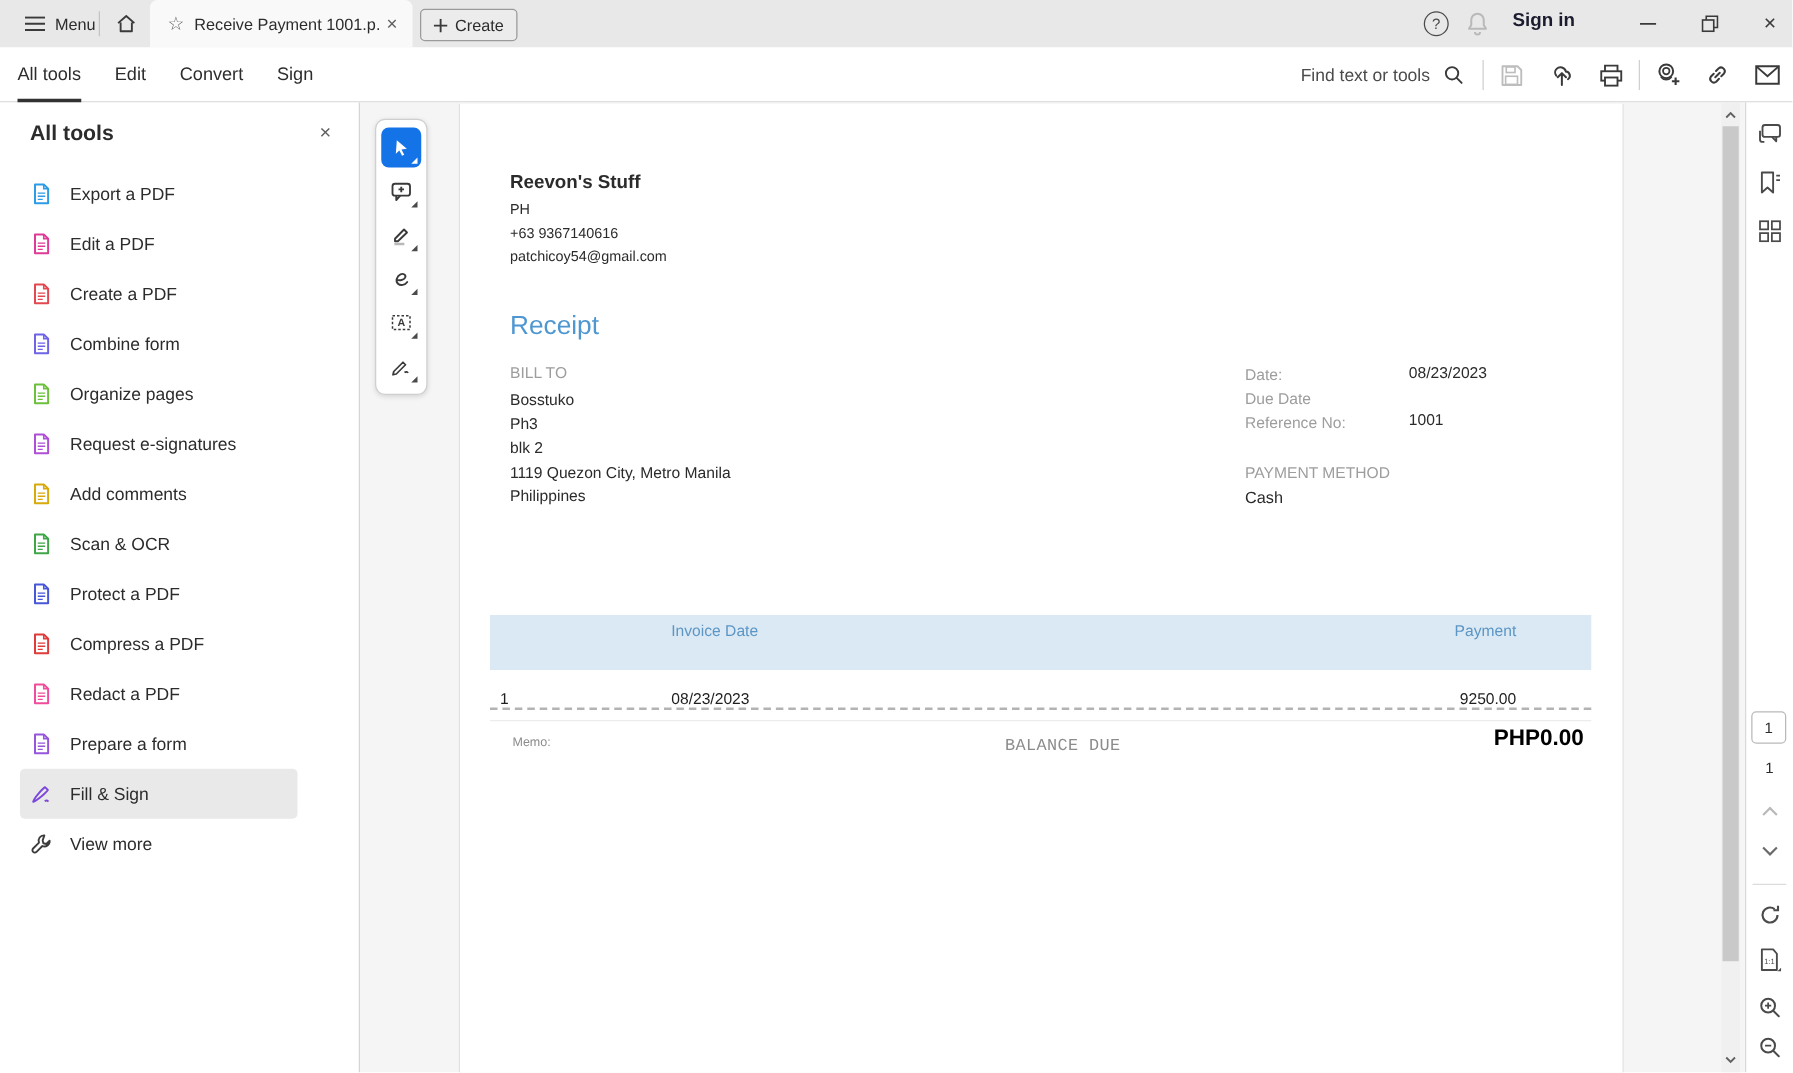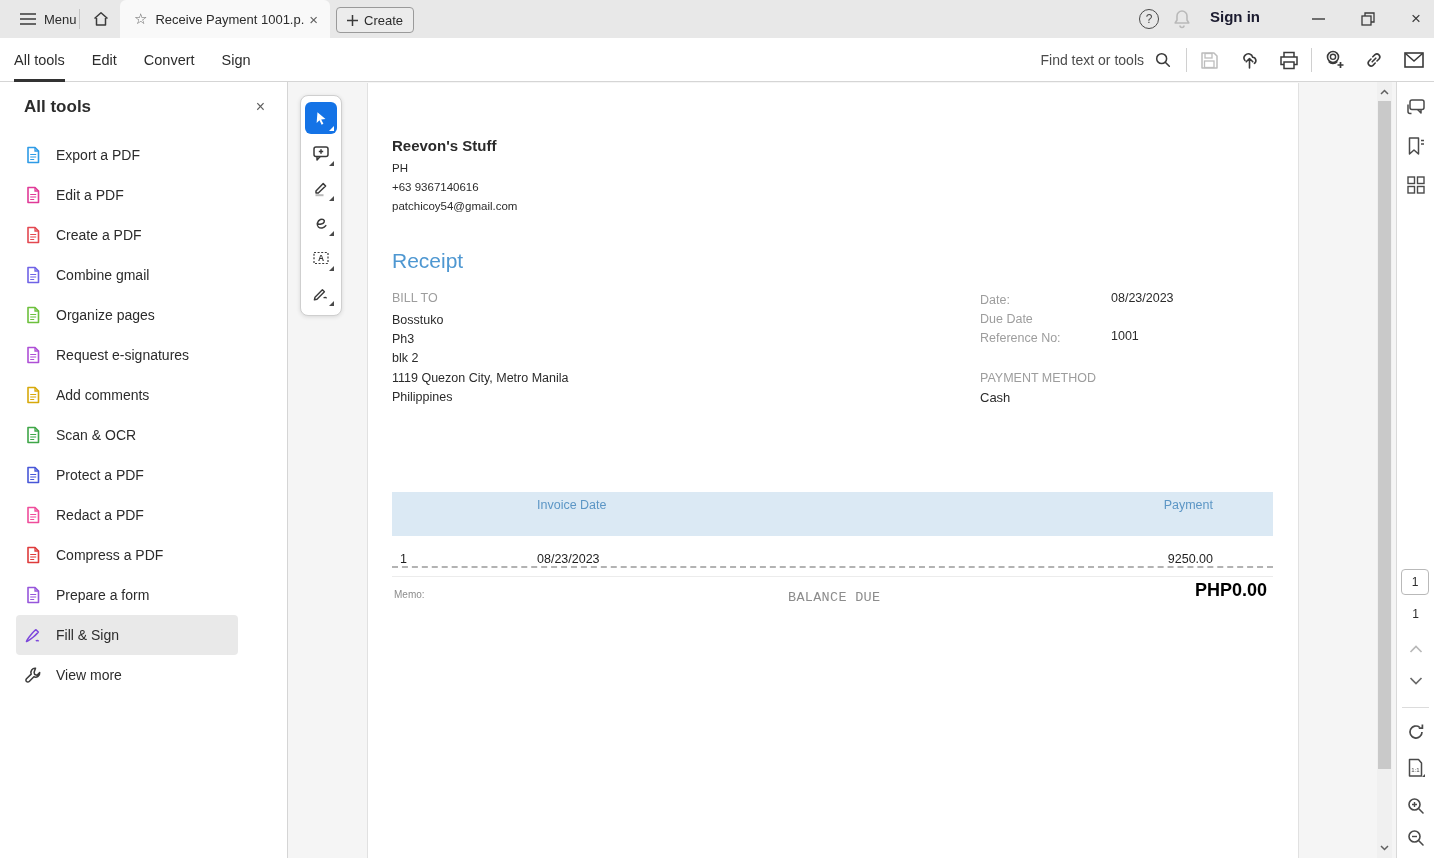--- a/index.html
+++ b/index.html
@@ -66,21 +66,21 @@
   .qbtn.active{background:#1473e6;color:#fff;}
   .qbtn.active::after{border-color:transparent transparent #fff transparent;}
 
   
   .scrollbar{position:absolute;right:4px;top:0;width:15px;height:776px;background:#f0f0f0;}
   .sb-arrow{position:absolute;left:0;width:15px;height:16px;display:flex;align-items:center;justify-content:center;color:#606060;}
   .sb-up{top:2px;} .sb-down{bottom:2px;}
   .sb-thumb{position:absolute;left:1px;top:19px;width:13px;height:668px;background:#c9c9c9;}
 
   
-  .doc-text{position:absolute;color:#2b2b2b;}
+  .doc-text{position:absolute;color:#2b2b2b;margin-left:16px;}
   .biz-name{left:24px;top:54px;font-size:15px;font-weight:bold;}
   .contact{left:24px;top:76px;font-size:11.5px;line-height:19px;}
   .receipt-title{left:24px;top:166px;font-size:21px;}
   .gray{color:#9d9d9d;}
   .billto-label{left:24px;top:208px;font-size:12.5px;}
   .billto-lines{left:24px;top:228px;font-size:12.5px;line-height:19.2px;}
   .meta-labels{left:612px;top:208px;font-size:12.5px;line-height:19.2px;}
   .meta-date{left:743px;top:208px;font-size:12.5px;}
   .meta-ref{left:743px;top:246px;font-size:12.5px;}
   .pm-label{left:612px;top:288px;font-size:12.5px;}
@@ -269,21 +269,21 @@
           </svg>
         </span>
       <span>Create a PDF</span>
     </div>
     <div class="tool-item">
       <span class="ticon" style="color: rgb(111, 99, 230);">
           <svg width="18" height="18">
             <use href="#i-doc"></use>
           </svg>
         </span>
-      <span>Combine gmail</span>
+      <span>Combine form</span>
     </div>
     <div class="tool-item">
       <span class="ticon" style="color: rgb(109, 192, 60);">
           <svg width="18" height="18">
             <use href="#i-doc"></use>
           </svg>
         </span>
       <span>Organize pages</span>
     </div>
     <div class="tool-item">
@@ -312,34 +312,34 @@
     </div>
     <div class="tool-item">
       <span class="ticon" style="color: rgb(72, 87, 216);">
           <svg width="18" height="18">
             <use href="#i-doc"></use>
           </svg>
         </span>
       <span>Protect a PDF</span>
     </div>
     <div class="tool-item">
+      <span class="ticon" style="color: rgb(222, 59, 59);">
+          <svg width="18" height="18">
+            <use href="#i-doc"></use>
+          </svg>
+        </span>
+      <span>Compress a PDF</span>
+    </div>
+    <div class="tool-item">
       <span class="ticon" style="color: rgb(239, 77, 155);">
           <svg width="18" height="18">
             <use href="#i-doc"></use>
           </svg>
         </span>
       <span>Redact a PDF</span>
-    </div>
-    <div class="tool-item">
-      <span class="ticon" style="color: rgb(222, 59, 59);">
-          <svg width="18" height="18">
-            <use href="#i-doc"></use>
-          </svg>
-        </span>
-      <span>Compress a PDF</span>
     </div>
     <div class="tool-item">
       <span class="ticon" style="color: rgb(150, 86, 219);">
           <svg width="18" height="18">
             <use href="#i-doc"></use>
           </svg>
         </span>
       <span>Prepare a form</span>
     </div>
     <div class="tool-item selected">

